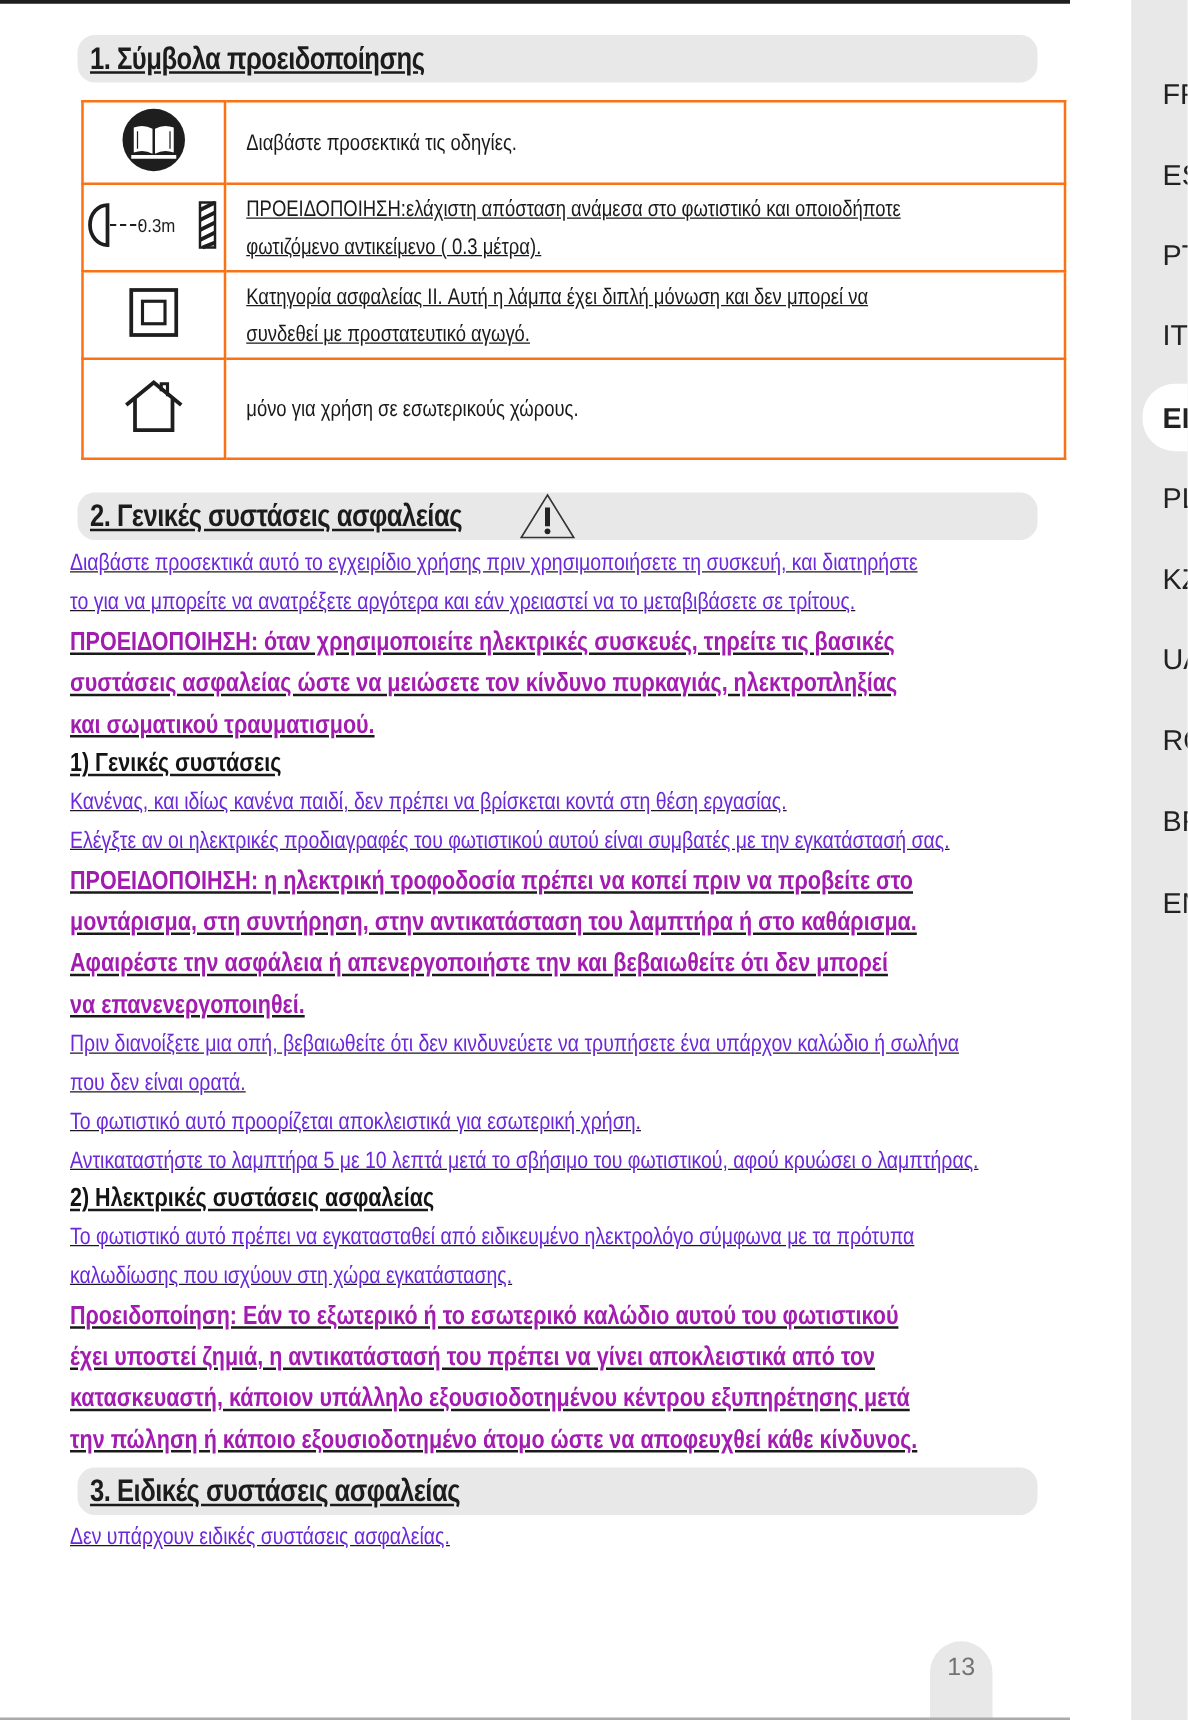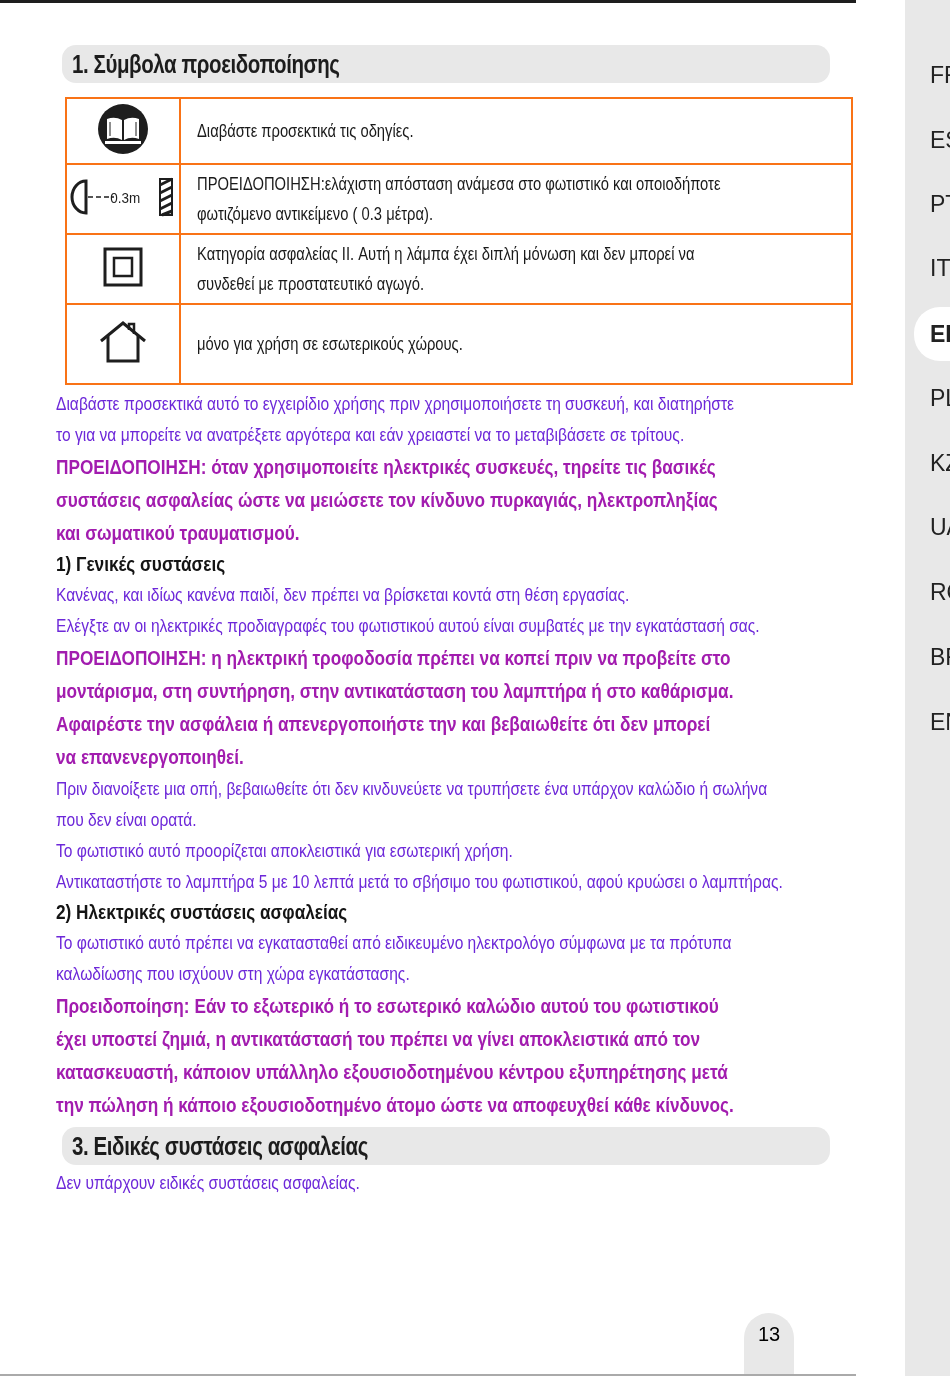--- a/index.html
+++ b/index.html
@@ -12,21 +12,21 @@
     position: absolute; left: 0; top: 0; width: 856px; height: 1376px;
     background: #ffffff;
   }
   .page-top-border {
     position: absolute; left: 0; top: 0; width: 856px; height: 3px; background: #1e1e1e;
   }
   .page-bottom-border {
     position: absolute; left: 0; top: 1374px; width: 856px; height: 2px; background: #aaaaaa;
   }
   .content {
-    position: absolute; left: 62px; top: 45px; width: 780px;
+    position: absolute; left: 62px; top: 28px; width: 780px; text-decoration: underline;
   }
   .section-heading {
     background: #e8e8e8; border-radius: 14px;
     height: 38px; display: flex; align-items: center;
     padding-left: 10px; margin-right: 12px;
     font-family: "Liberation Sans", sans-serif; font-weight: bold;
     font-size: 25px; letter-spacing: -0.5px; color: #1c1c1c;
     transform-origin: left;
   }
   .section-heading .txt { display: inline-block; transform: scaleX(0.82); transform-origin: left; white-space: nowrap; }
@@ -62,21 +62,21 @@
     font-size: 23px; color: #222;
   }
   .lang.active {
     background: #ffffff; border-radius: 26px 0 0 26px;
     left: 9px; width: 84px; padding-left: 16px; font-weight: bold;
   }
   .page-number {
     position: absolute; left: 744px; top: 1313px; width: 50px; height: 63px;
     background: #e8e8e8; border-radius: 25px 25px 0 0;
     display: flex; justify-content: center; padding-top: 10px; box-sizing: border-box;
-    font-size: 20px; color: #000000; text-align: center;
+    font-size: 20px; color: #737373; text-align: center;
   }
 </style>
 </head>
 <body>
 
 <div class="page">
   <div class="page-top-border"></div>
 
   <div class="content">
 
@@ -135,20 +135,30 @@
             <path d="M31 9 L31 3 L36 3 L36 13" fill="none" stroke="#1e1e1e" stroke-width="2.5"></path>
           </svg>
         </td>
         <td class="text-cell">
           <span class="cond">μόνο για χρήση σε εσωτερικούς χώρους.</span>
         </td>
       </tr>
     </tbody>
       </table>
 
+    <div class="section-heading" style="margin-top:26px">
+      <span class="txt">2. Γενικές συστάσεις ασφαλείας</span>
+      <span class="warn-icon">
+        <svg width="46" height="38" viewBox="0 0 46 38">
+          <path d="M23 2 L44 36 L2 36 Z" fill="none" stroke="#333" stroke-width="1.3"></path>
+          <rect x="21" y="12" width="4" height="15" fill="#222"></rect>
+          <circle cx="23" cy="31" r="2.3" fill="#222"></circle>
+        </svg>
+      </span>
+    </div>
 
     <div class="para" style="margin-top:3px; margin-left:-6px">
       <span class="cond">Διαβάστε προσεκτικά αυτό το εγχειρίδιο χρήσης πριν χρησιμοποιήσετε τη συσκευή, και διατηρήστε</span>
       <span class="cond">το για να μπορείτε να ανατρέξετε αργότερα και εάν χρειαστεί να το μεταβιβάσετε σε τρίτους.</span>
     </div>
 
     <div class="bold" style="margin-left:-6px">
       <span class="cond">ΠΡΟΕΙΔΟΠΟΙΗΣΗ: όταν χρησιμοποιείτε ηλεκτρικές συσκευές, τηρείτε τις βασικές</span>
       <span class="cond">συστάσεις ασφαλείας ώστε να μειώσετε τον κίνδυνο πυρκαγιάς, ηλεκτροπληξίας</span>
       <span class="cond">και σωματικού τραυματισμού.</span>

